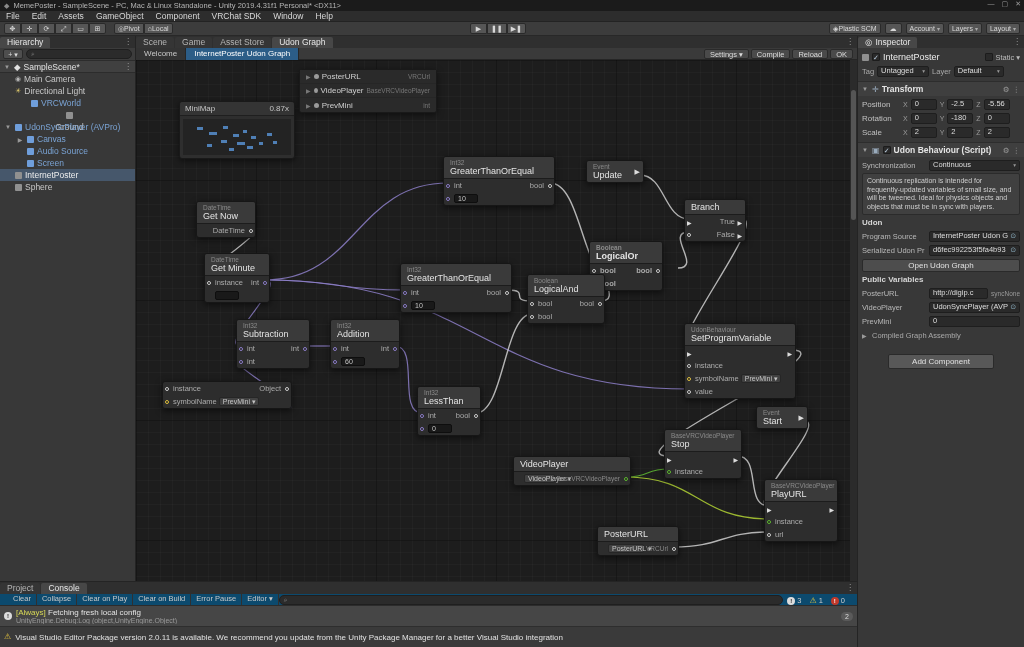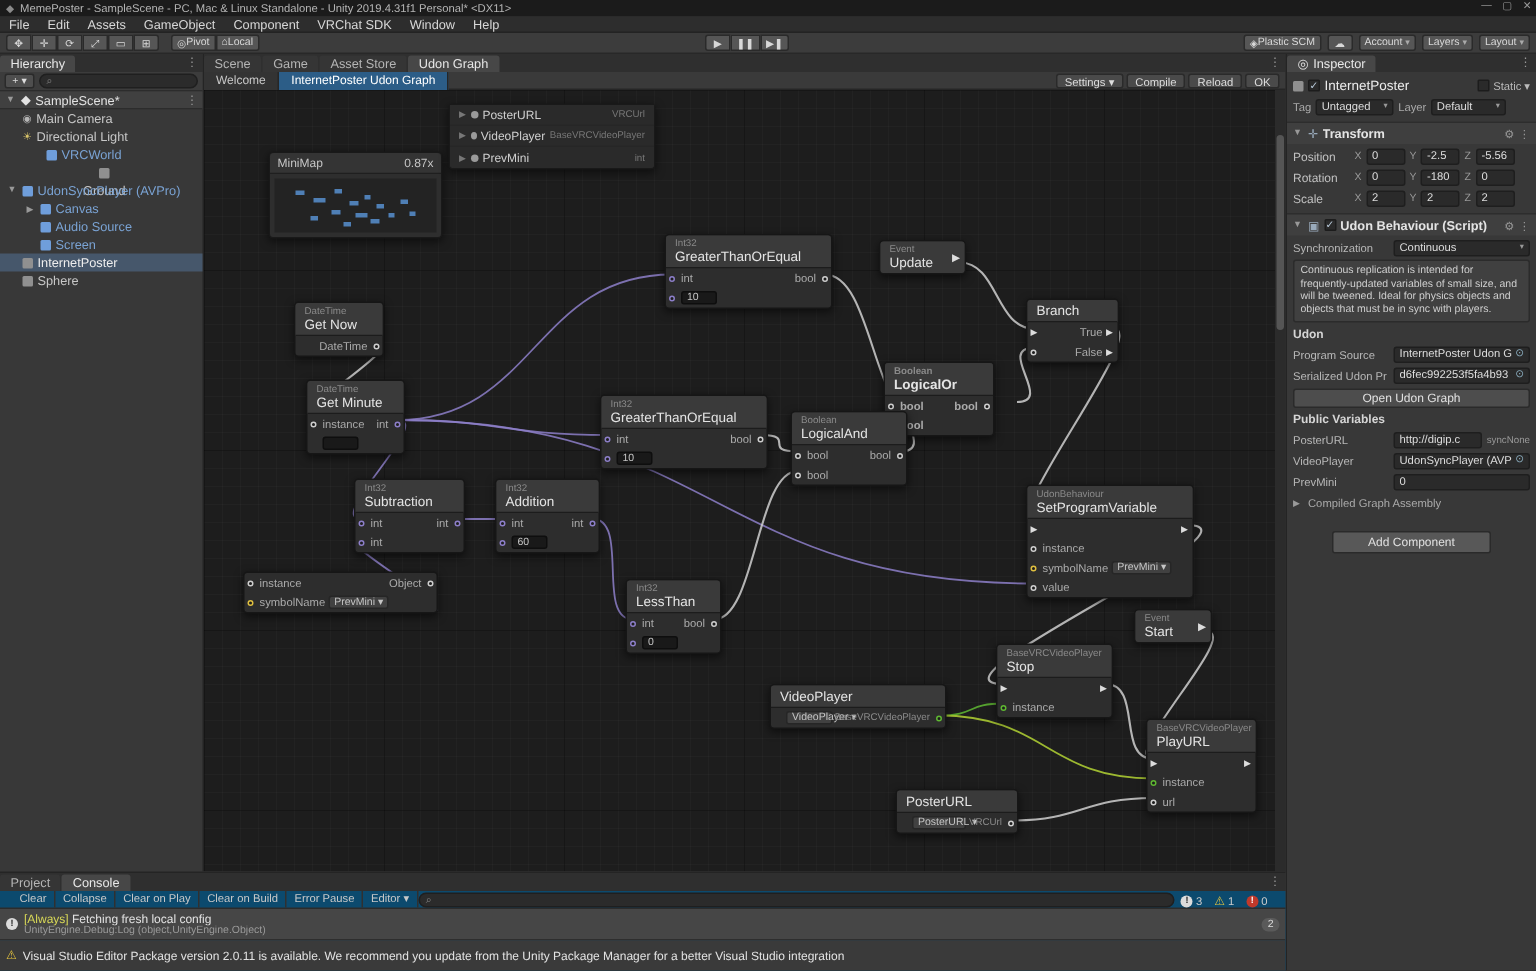--- a/index.html
+++ b/index.html
@@ -161,21 +161,21 @@
     align-items:flex-end; padding:0 8px; }
   .cbtn { font-size:7.5px; color:#c8c8c8; padding:0 5px; height:12px; line-height:12px;
     border-right:1px solid #303030; white-space:nowrap; }
   #console-search { width:180px; margin-left:auto; }
   .count-tog { display:flex; align-items:center; gap:2px; padding:0 4px; font-size:7.5px; color:#ccc; }
   .cicon-info { width:8px; height:8px; border-radius:50%; background:#dcdcdc; color:#222; font-size:6px;
     font-weight:bold; text-align:center; line-height:8px; }
   .cicon-warn { color:#e8c63e; font-size:8px; line-height:8px; }
   .cicon-err { width:8px; height:8px; border-radius:50%; background:#c0392b; color:#fff; font-size:6px;
     font-weight:bold; text-align:center; line-height:8px; }
-  #console-logs { height:42px; overflow:hidden; background:#0c4a6e; }
+  #console-logs { height:42px; overflow:hidden; background:#a21caf; }
   .logrow { display:flex; align-items:center; gap:4px; height:21px; padding:0 4px;
     border-bottom:1px solid #2e2e2e; background:#3a3a3a; }
   .logrow.sel { background:#464646; }
   .logicon { flex:none; }
   .logtext { flex:1; overflow:hidden; }
   .l1 { font-size:8px; color:#e2e2e2; white-space:nowrap; overflow:hidden; }
   .lprefix { color:#d8d857; }
   .l2 { font-size:7px; color:#9a9a9a; white-space:nowrap; overflow:hidden; }
   .logbadge { flex:none; background:#5a5a5a; border-radius:6px; font-size:7px; color:#ddd;
     padding:0 4px; height:9px; line-height:9px; }

